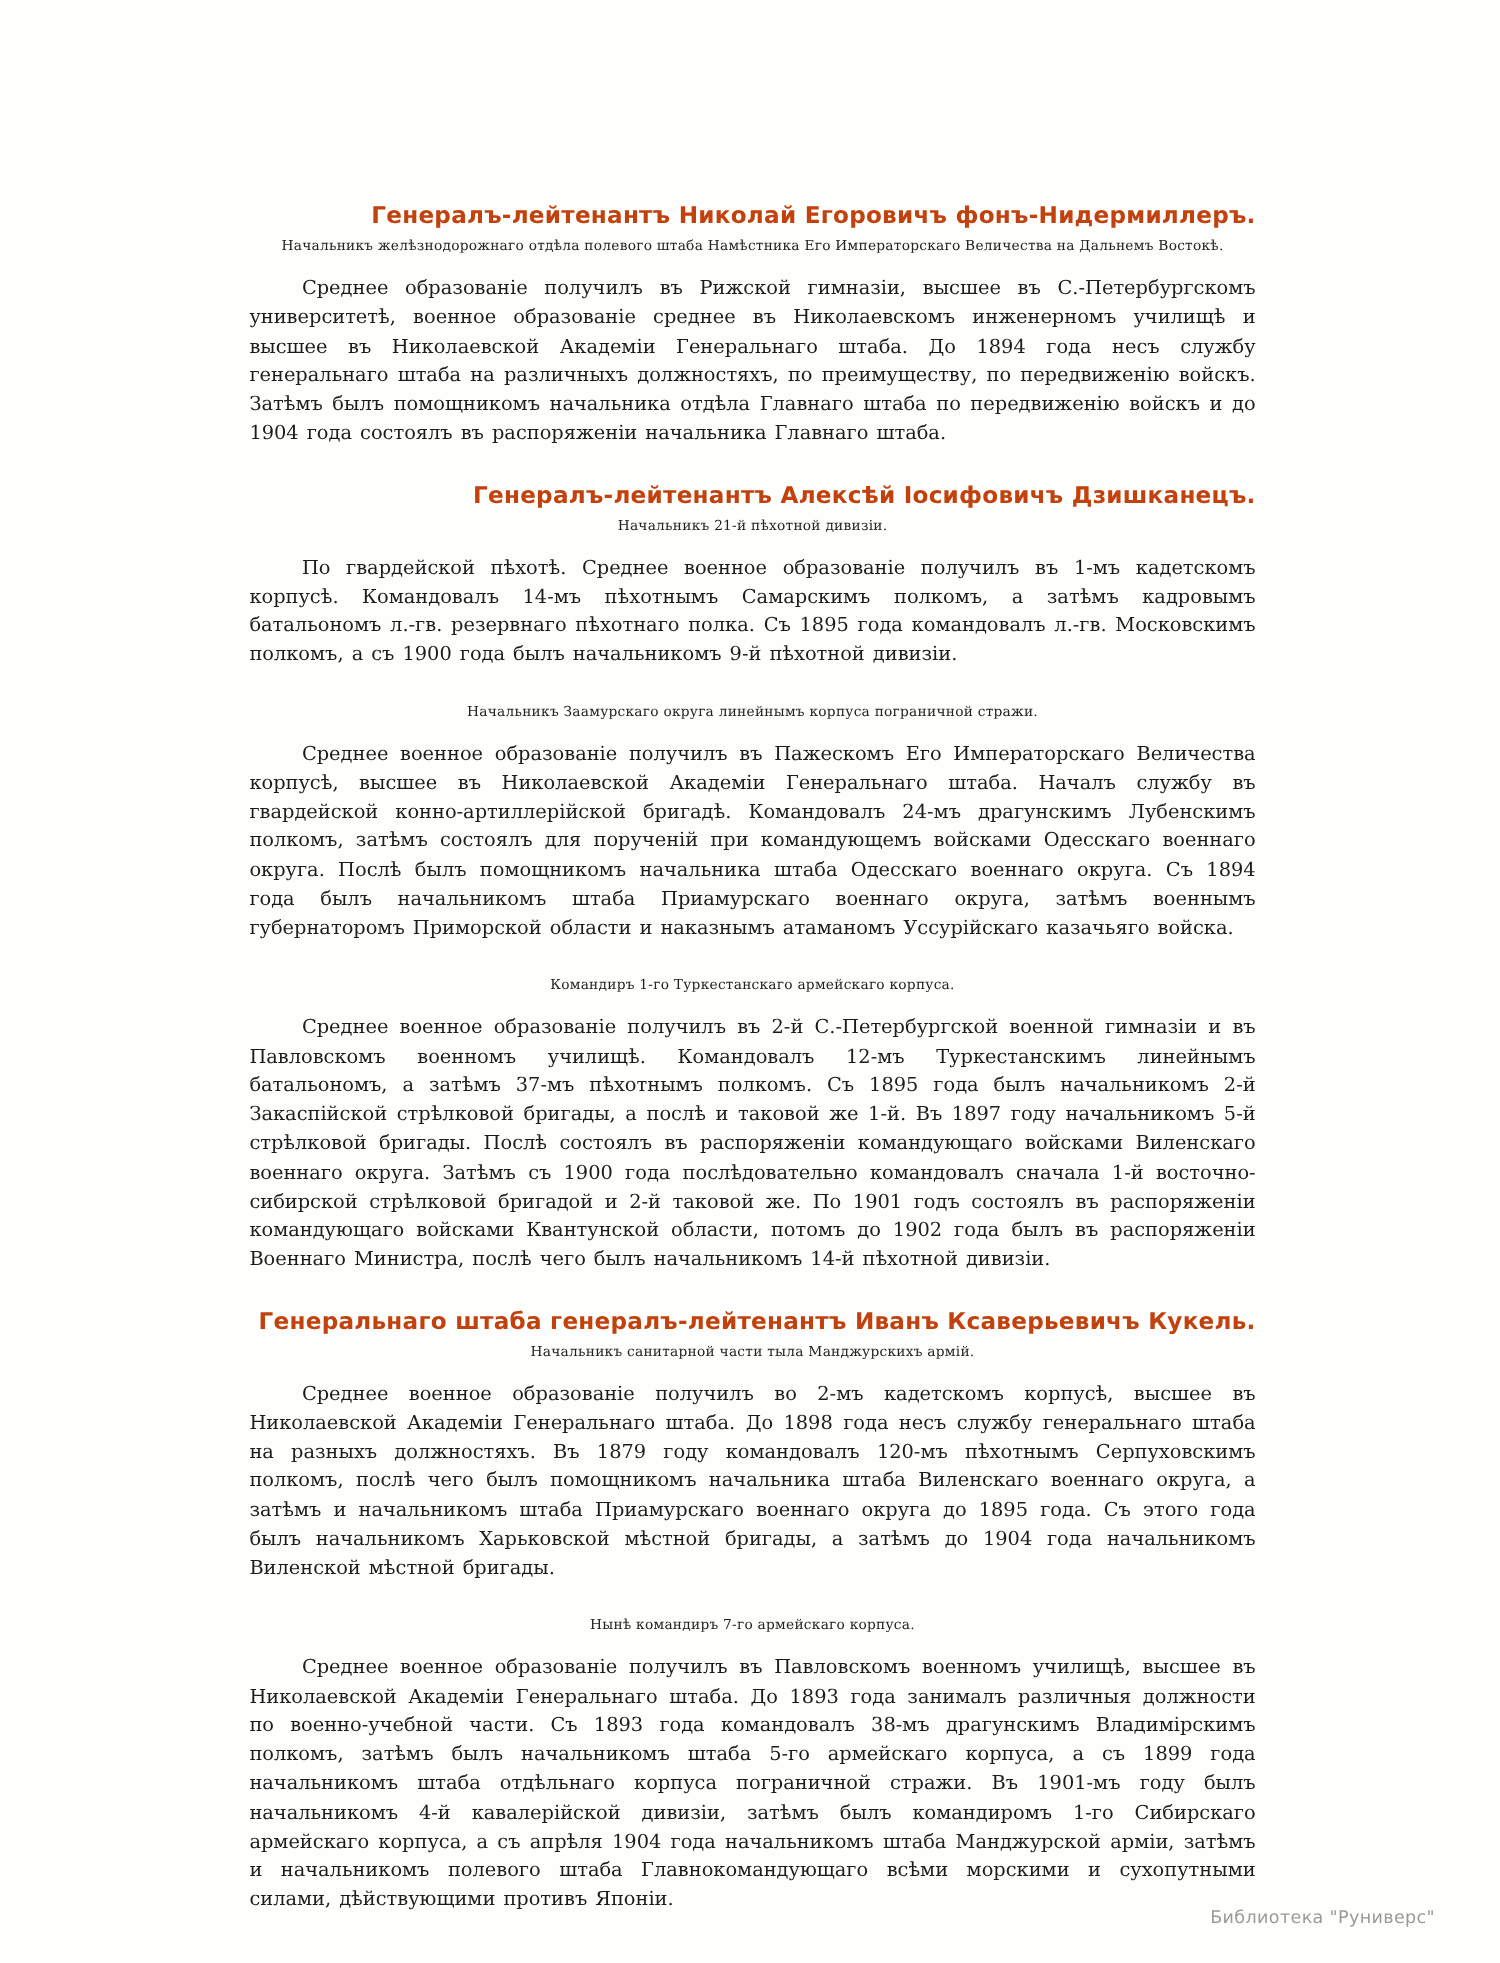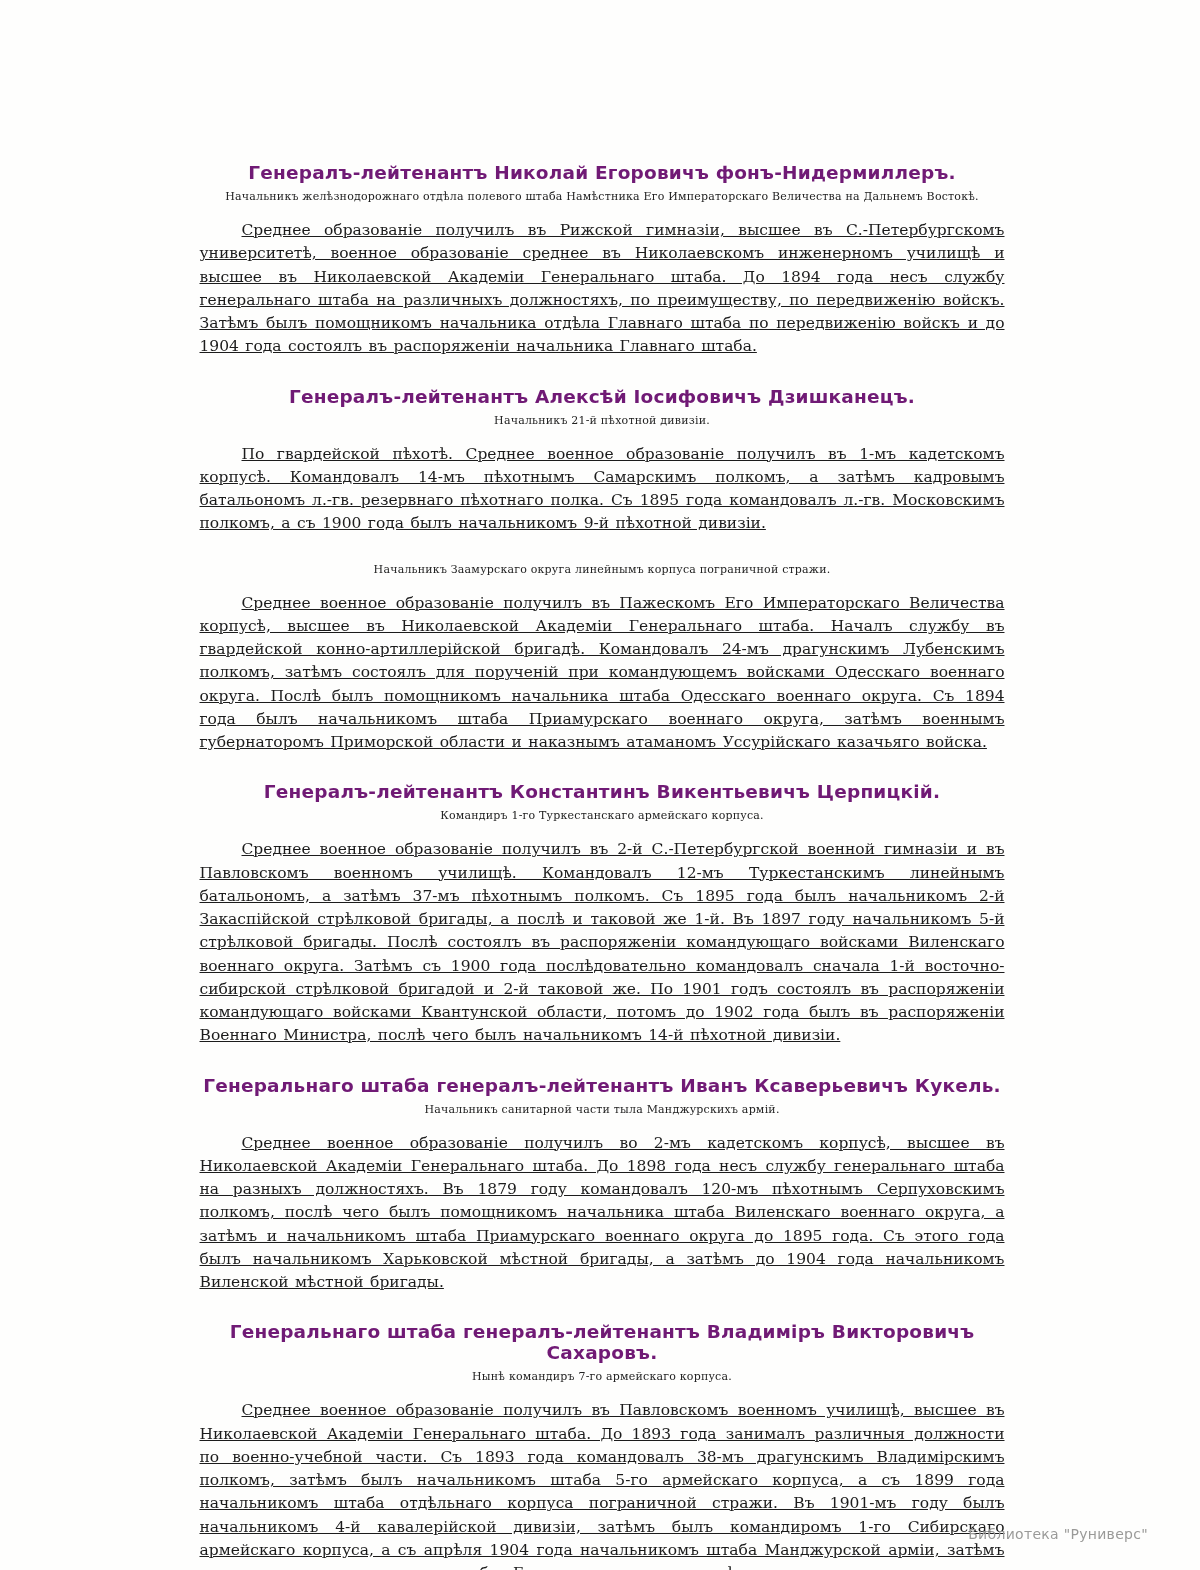--- a/index.html
+++ b/index.html
@@ -28,42 +28,41 @@
     position: relative;
     left: 2px;
   }
   .entry {
     margin-bottom: 27px;
   }
   .entry-title {
     font-family: "DejaVu Sans", sans-serif;
     font-weight: bold;
     font-size: 18.5px;
-    text-align: center;
+    text-align: right;
     margin: 0 0 7px 0;
     letter-spacing: 0.2px;
-    color: #701a75;
+    color: #c2410c;
   }
   .entry-subtitle {
     font-family: "DejaVu Serif", serif;
     font-size: 11px;
     text-align: center;
     margin: 0 0 16px 0;
     color: #222;
     letter-spacing: 0.2px;
   }
   .entry-body {
     font-size: 15.5px;
     line-height: 1.5;
     text-align: justify;
     text-indent: 42px;
     margin: 0;
     color: #1c1c1c;
     word-spacing: 1.5px;
-    text-decoration: underline;
   }
   .watermark {
     position: absolute;
     right: 52px;
     bottom: 28px;
     font-family: "DejaVu Sans", sans-serif;
     font-size: 14px;
     color: #9a9a98;
     letter-spacing: 0.3px;
   }
@@ -85,33 +84,31 @@
       <div class="entry-subtitle">Начальникъ 21-й пѣхотной дивизіи.</div>
       <p class="entry-body">По гвардейской пѣхотѣ. Среднее военное образованіе получилъ въ 1-мъ кадетскомъ корпусѣ. Командовалъ 14-мъ пѣхотнымъ Самарскимъ полкомъ, а затѣмъ кадровымъ батальономъ л.-гв. резервнаго пѣхотнаго полка. Съ 1895 года командовалъ л.-гв. Московскимъ полкомъ, а съ 1900 года былъ начальникомъ 9-й пѣхотной дивизіи.</p>
     </section>
 
     <section class="entry">
       <div class="entry-subtitle">Начальникъ Заамурскаго округа линейнымъ корпуса пограничной стражи.</div>
       <p class="entry-body">Среднее военное образованіе получилъ въ Пажескомъ Его Императорскаго Величества корпусѣ, высшее въ Николаевской Академіи Генеральнаго штаба. Началъ службу въ гвардейской конно-артиллерійской бригадѣ. Командовалъ 24-мъ драгунскимъ Лубенскимъ полкомъ, затѣмъ состоялъ для порученій при командующемъ войсками Одесскаго военнаго округа. Послѣ былъ помощникомъ начальника штаба Одесскаго военнаго округа. Съ 1894 года былъ начальникомъ штаба Приамурскаго военнаго округа, затѣмъ военнымъ губернаторомъ Приморской области и наказнымъ атаманомъ Уссурійскаго казачьяго войска.</p>
     </section>
 
     <section class="entry">
-      <h2 class="entry-title">Генералъ-лейтенантъ Константинъ Викентьевичъ Церпицкій.</h2>
       <div class="entry-subtitle">Командиръ 1-го Туркестанскаго армейскаго корпуса.</div>
       <p class="entry-body">Среднее военное образованіе получилъ въ 2-й С.-Петербургской военной гимназіи и въ Павловскомъ военномъ училищѣ. Командовалъ 12-мъ Туркестанскимъ линейнымъ батальономъ, а затѣмъ 37-мъ пѣхотнымъ полкомъ. Съ 1895 года былъ начальникомъ 2-й Закаспійской стрѣлковой бригады, а послѣ и таковой же 1-й. Въ 1897 году начальникомъ 5-й стрѣлковой бригады. Послѣ состоялъ въ распоряженіи командующаго войсками Виленскаго военнаго округа. Затѣмъ съ 1900 года послѣдовательно командовалъ сначала 1-й восточно-сибирской стрѣлковой бригадой и 2-й таковой же. По 1901 годъ состоялъ въ распоряженіи командующаго войсками Квантунской области, потомъ до 1902 года былъ въ распоряженіи Военнаго Министра, послѣ чего былъ начальникомъ 14-й пѣхотной дивизіи.</p>
     </section>
 
     <section class="entry">
       <h2 class="entry-title">Генеральнаго штаба генералъ-лейтенантъ Иванъ Ксаверьевичъ Кукель.</h2>
       <div class="entry-subtitle">Начальникъ санитарной части тыла Манджурскихъ армій.</div>
       <p class="entry-body">Среднее военное образованіе получилъ во 2-мъ кадетскомъ корпусѣ, высшее въ Николаевской Академіи Генеральнаго штаба. До 1898 года несъ службу генеральнаго штаба на разныхъ должностяхъ. Въ 1879 году командовалъ 120-мъ пѣхотнымъ Серпуховскимъ полкомъ, послѣ чего былъ помощникомъ начальника штаба Виленскаго военнаго округа, а затѣмъ и начальникомъ штаба Приамурскаго военнаго округа до 1895 года. Съ этого года былъ начальникомъ Харьковской мѣстной бригады, а затѣмъ до 1904 года начальникомъ Виленской мѣстной бригады.</p>
     </section>
 
     <section class="entry">
-      <h2 class="entry-title">Генеральнаго штаба генералъ-лейтенантъ Владиміръ Викторовичъ Сахаровъ.</h2>
       <div class="entry-subtitle">Нынѣ командиръ 7-го армейскаго корпуса.</div>
       <p class="entry-body">Среднее военное образованіе получилъ въ Павловскомъ военномъ училищѣ, высшее въ Николаевской Академіи Генеральнаго штаба. До 1893 года занималъ различныя должности по военно-учебной части. Съ 1893 года командовалъ 38-мъ драгунскимъ Владимірскимъ полкомъ, затѣмъ былъ начальникомъ штаба 5-го армейскаго корпуса, а съ 1899 года начальникомъ штаба отдѣльнаго корпуса пограничной стражи. Въ 1901-мъ году былъ начальникомъ 4-й кавалерійской дивизіи, затѣмъ былъ командиромъ 1-го Сибирскаго армейскаго корпуса, а съ апрѣля 1904 года начальникомъ штаба Манджурской арміи, затѣмъ и начальникомъ полевого штаба Главнокомандующаго всѣми морскими и сухопутными силами, дѣйствующими противъ Японіи.</p>
     </section>
 
   </div>
 
   <div class="watermark">Библиотека "Руниверс"</div>
 </div>
 
 </body></html>

